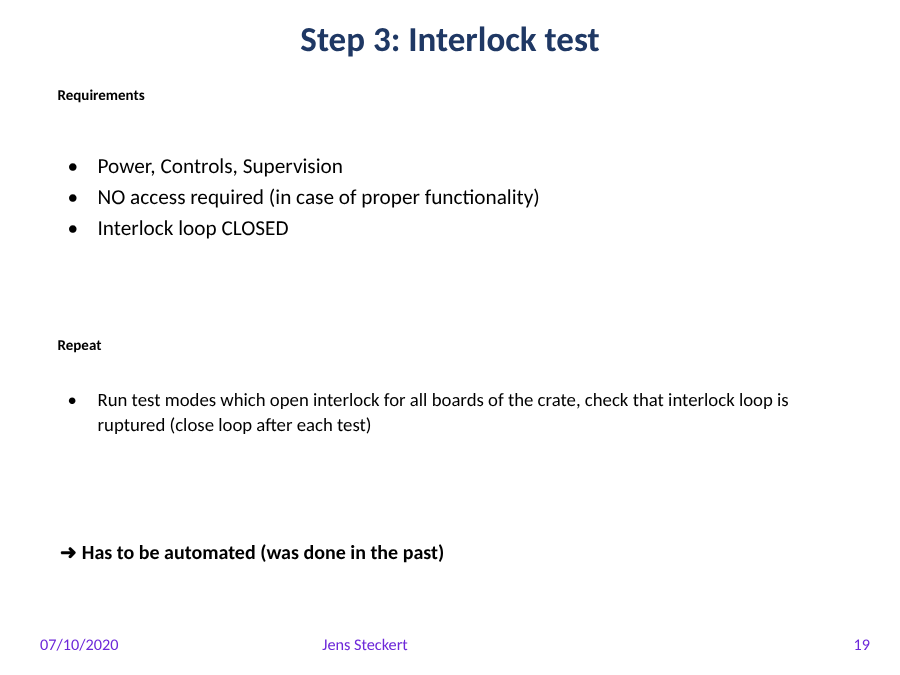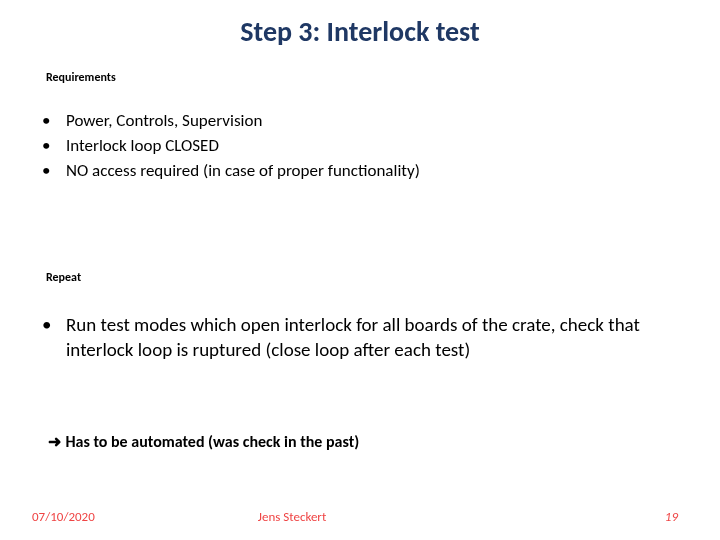--- a/index.html
+++ b/index.html
@@ -40,30 +40,30 @@
   .req-list {
     position: absolute;
     top: 106px;
     left: 32px;
     right: 40px;
     font-size: 17px;
     line-height: 1.35;
   }
   .act-list {
     position: absolute;
-    top: 308px;
+    top: 296px;
     left: 32px;
     right: 40px;
-    font-size: 19px;
+    font-size: 15px;
     line-height: 1.32;
   }
   ul.b {
     list-style: none;
     padding: 0;
-    margin: 4px;
+    margin: 16px;
   }
   ul.b > li {
     position: relative;
     padding-left: 30px;
     margin: 0 0 2px 0;
   }
   ul.b > li::before {
     content: "•";
     position: absolute;
     left: 6px;
@@ -83,53 +83,53 @@
     font-weight: 700;
     margin-right: 4px;
   }
   .footer {
     position: absolute;
     bottom: 16px;
     left: 0;
     width: 720px;
     height: 20px;
     font-size: 13px;
-    color: #ef4444;
+    color: #6d28d9;
   }
   .footer .date  { position: absolute; left: 32px;  bottom: 0; }
   .footer .author{ position: absolute; left: 0; width: 584px; text-align: center; bottom: 0; }
-  .footer .page  { position: absolute; right: 42px; bottom: 0; font-style: italic; }
+  .footer .page  { position: absolute; right: 24px; bottom: 0; }
 </style>
 </head>
 <body>
 
 <div class="slide">
 
   <div class="title">Step 3: Interlock test</div>
 
   <div class="sec-label req-label">Requirements</div>
 
   <div class="req-list">
     <ul class="b">
       <li>Power, Controls, Supervision</li>
+      <li>NO access required (in case of proper functionality)</li>
       <li>Interlock loop CLOSED</li>
-      <li>NO access required (in case of proper functionality)</li>
     </ul>
   </div>
 
   <div class="sec-label act-label">Repeat</div>
 
   <div class="act-list">
     <ul class="b">
       <li>Run test modes which open interlock for all boards of the crate, check that interlock loop is ruptured (close loop after each test)</li>
     </ul>
   </div>
 
   <div class="conclusion">
-    <span class="arrow">➜</span><span>Has to be automated (was check in the past)</span>
+    <span class="arrow">➜</span><span>Has to be automated (was done in the past)</span>
   </div>
 
   <div class="footer">
     <span class="date">07/10/2020</span>
     <span class="author">Jens Steckert</span>
     <span class="page">19</span>
   </div>
 
 </div>
 

